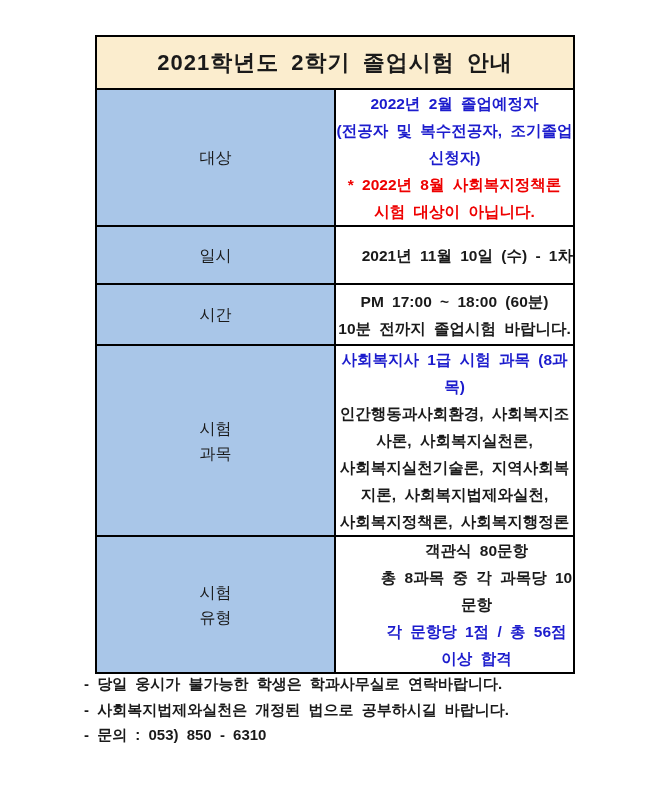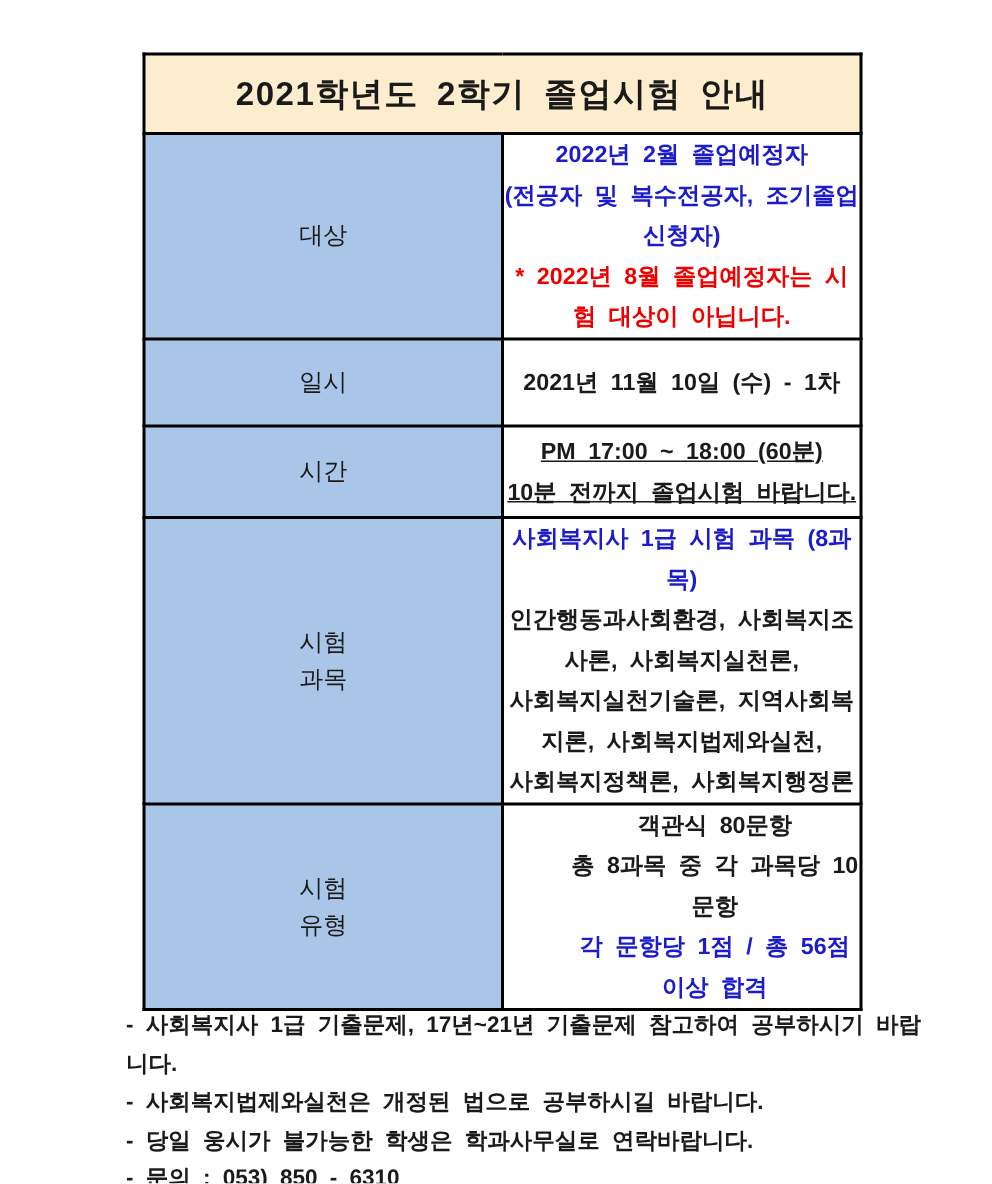--- a/index.html
+++ b/index.html
@@ -45,23 +45,23 @@
     font-size: 16px;
     font-weight: 400;
     line-height: 25px;
   }
   .notice-table td.content {
     font-size: 15.5px;
     line-height: 27px;
     word-spacing: 4px;
   }
   .r-target  td.content { height: 91px; text-align: center; }
-  .r-date    td.content { height: 56px; }
+  .r-date    td.content { height: 56px; text-align: right; }
   .r-place   td.content { height: 64px; }
-  .r-time    td.content { height: 59px; text-decoration: underline; }
+  .r-time    td.content { height: 59px; }
   .r-subject td.content { height: 178px; border-radius: 31px; }
   .r-type    td.content { height: 88px; padding-left: 44px; }
   .line.blue { color: var(--blue, #1c1ccd); }
   .line.red  { color: var(--red, #ee0000); }
   .notes {
     position: absolute;
     left: 84px;
     top: 671px;
     width: 540px;
     font-size: 15px;
@@ -81,21 +81,21 @@
       <td colspan="2" class="title-cell">2021학년도 2학기 졸업시험 안내</td>
     </tr>
 
     <tr class="r-target">
       <th>
         <div>대상</div>
       </th>
       <td class="content">
         <div class="line blue">2022년 2월 졸업예정자</div>
         <div class="line blue">(전공자 및 복수전공자, 조기졸업 신청자)</div>
-        <div class="line red">* 2022년 8월 졸업예정자는 시험 대상이 아닙니다.</div>
+        <div class="line red">* 2022년 8월 사회복지정책론 시험 대상이 아닙니다.</div>
       </td>
     </tr>
 
     <tr class="r-date">
       <th>
         <div>일시</div>
       </th>
       <td class="content">
         <div class="line">2021년 11월 10일 (수) - 1차</div>
       </td>
@@ -133,19 +133,18 @@
       <td class="content">
         <div class="line">객관식 80문항</div>
         <div class="line">총 8과목 중 각 과목당 10문항</div>
         <div class="line blue">각 문항당 1점 / 총 56점 이상 합격</div>
       </td>
     </tr>
   </tbody>
     </table>
 
   <div class="notes">
-    <div class="note">- 사회복지사 1급 기출문제, 17년~21년 기출문제 참고하여 공부하시기 바랍니다.</div>
+    <div class="note">- 당일 웅시가 불가능한 학생은 학과사무실로 연락바랍니다.</div>
     <div class="note">- 사회복지법제와실천은 개정된 법으로 공부하시길 바랍니다.</div>
-    <div class="note">- 당일 웅시가 불가능한 학생은 학과사무실로 연락바랍니다.</div>
     <div class="note">- 문의 : 053) 850 - 6310</div>
   </div>
 
 </div>
 
 </body></html>

